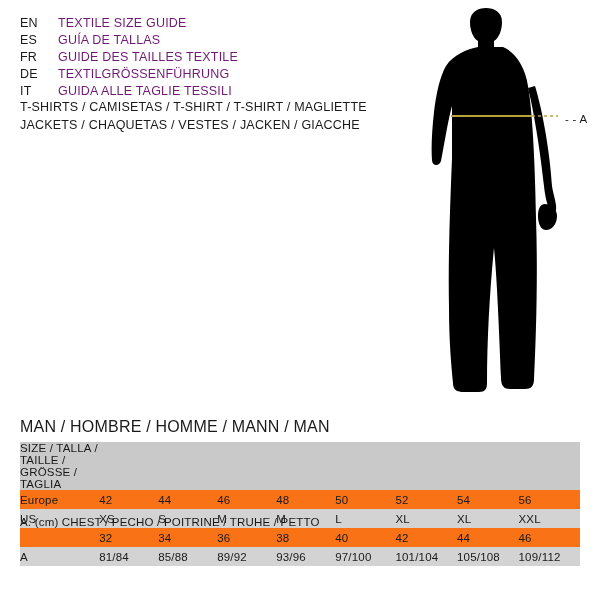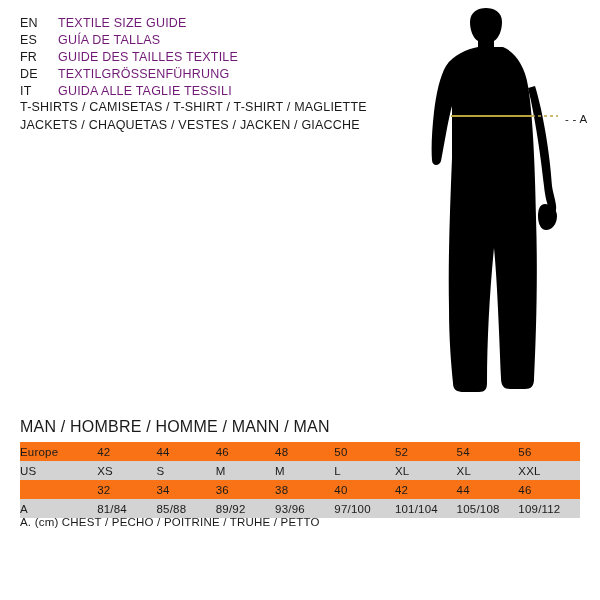--- a/index.html
+++ b/index.html
@@ -197,20 +197,31 @@
         <line x1="137" y1="108" x2="163" y2="108" stroke="#b8a33c" stroke-width="1.5" stroke-dasharray="3 3"></line>
       </g>
     </svg>
     <div class="measure-label">- - A</div>
   </div>
 
   <div class="table-title">MAN / HOMBRE / HOMME / MANN / MAN</div>
 
   <table class="size-table">
     <tbody>
+      <tr class="row-head">
+        <td class="col-label">SIZE / TALLA / TAILLE / GRÖSSE / TAGLIA</td>
+        <td class="col-val"></td>
+        <td class="col-val"></td>
+        <td class="col-val"></td>
+        <td class="col-val"></td>
+        <td class="col-val"></td>
+        <td class="col-val"></td>
+        <td class="col-val"></td>
+        <td class="col-val"></td>
+      </tr>
 
       <tr class="row-light">
         <td class="col-label">Europe</td>
         <td class="col-val">42</td>
         <td class="col-val">44</td>
         <td class="col-val">46</td>
         <td class="col-val">48</td>
         <td class="col-val">50</td>
         <td class="col-val">52</td>
         <td class="col-val">54</td>

